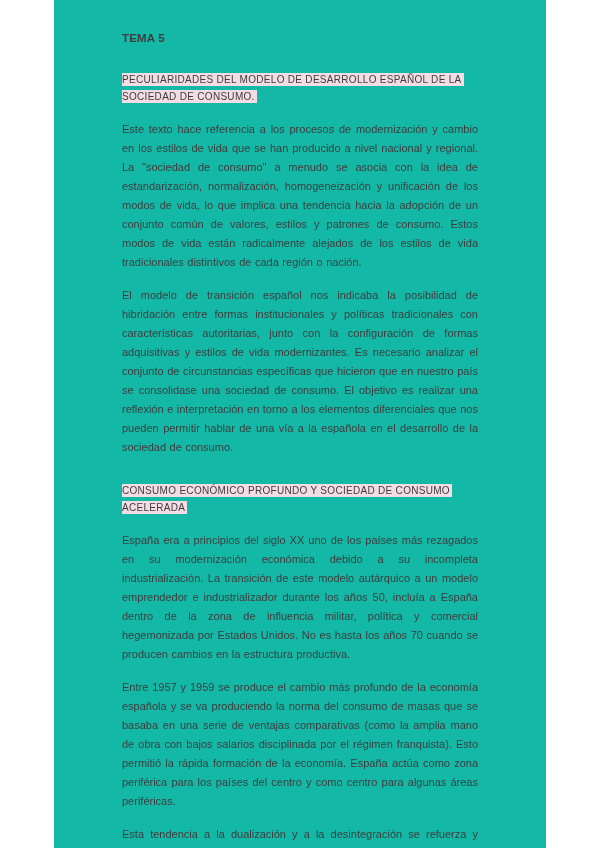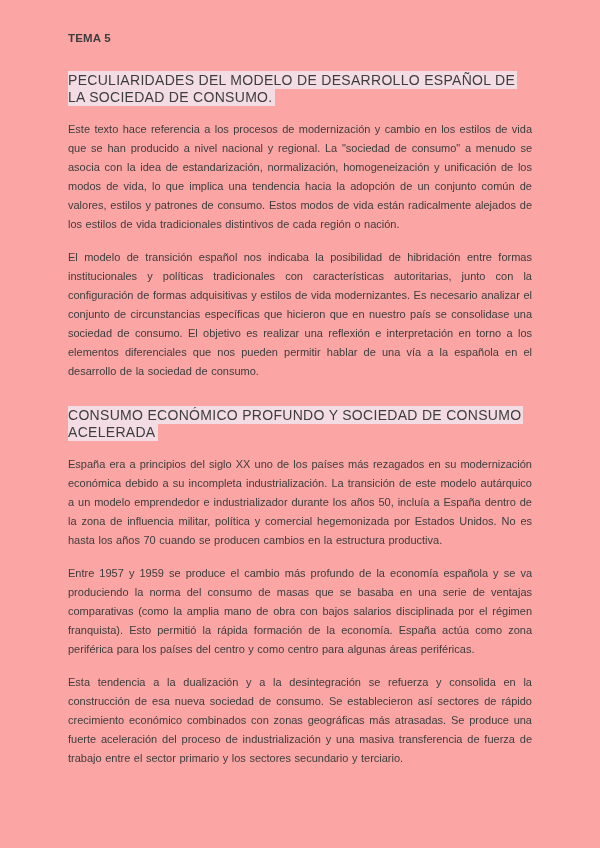--- a/index.html
+++ b/index.html
@@ -2,39 +2,39 @@
 <html lang="es"><head>
 <meta charset="utf-8">
 <style>
   html, body {
     margin: 0;
     padding: 0;
     background: #ffffff;
   }
   .page {
     position: relative;
-    width: 600px;
+    width: 492px;
     height: 848px;
     margin: 0 auto;
-    background: #fca5a5;
+    background: #14b8a6;
     overflow: hidden;
     font-family: "Liberation Sans", "DejaVu Sans", sans-serif;
     color: #3d3d3d;
   }
   .content {
     padding: 31px 68px 0 68px;
   }
   .kicker {
     font-size: 11.5px;
     font-weight: bold;
     line-height: 15px;
     letter-spacing: 0.2px;
   }
   .section-heading {
-    font-size: 14px;
+    font-size: 10px;
     font-weight: normal;
     line-height: 16.5px;
     margin: 26px 0 15px 0;
     letter-spacing: 0.3px;
   }
   .section-heading .hl {
     background: #f3dce4;
     padding: 1px 2px 1px 0;
     -webkit-box-decoration-break: clone;
     box-decoration-break: clone;

